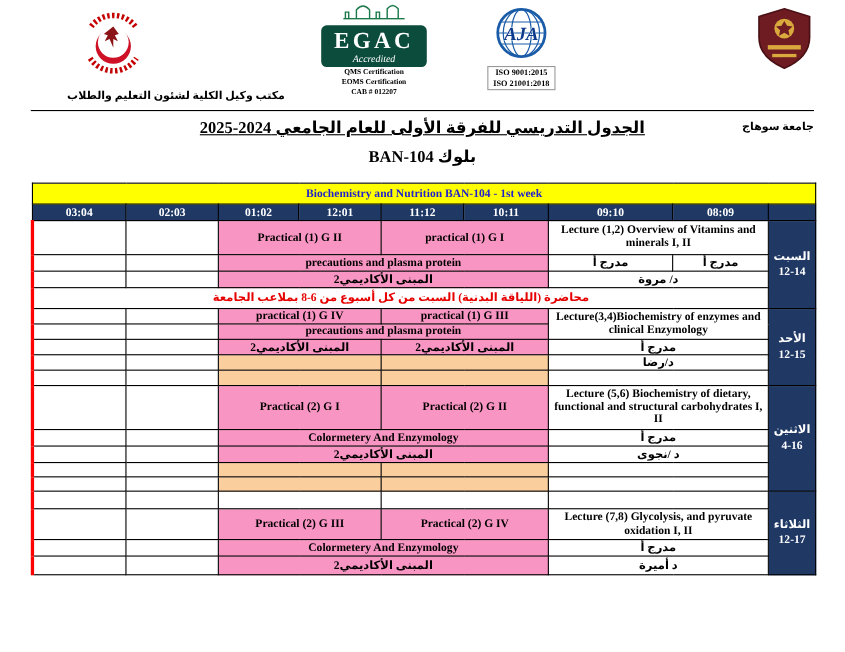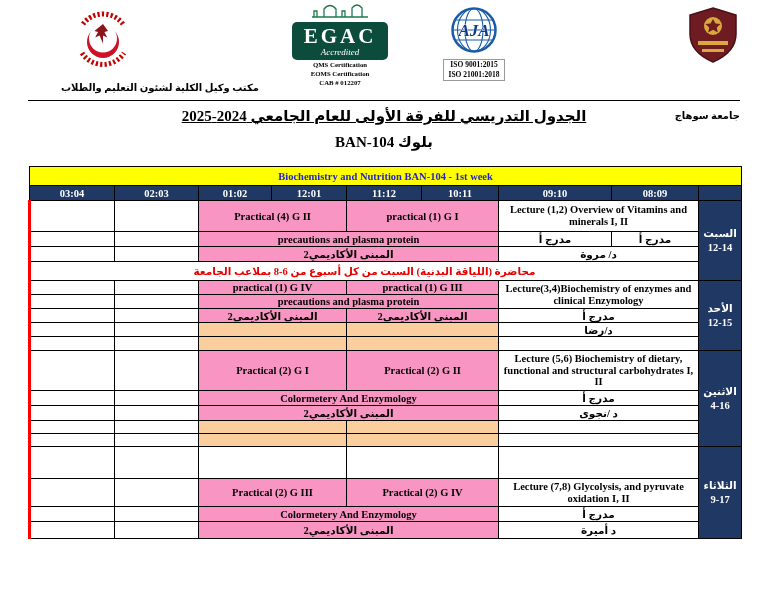--- a/index.html
+++ b/index.html
@@ -133,21 +133,21 @@
       <td class="time-h">11:12</td>
       <td class="time-h">10:11</td>
       <td class="time-h">09:10</td>
       <td class="time-h">08:09</td>
       <td class="time-h"></td>
     </tr>
 
     <tr style="height:31px">
       <td class="red-l"></td>
       <td></td>
-      <td colspan="2" class="pink">Practical (4) G II</td>
+      <td colspan="2" class="pink">Practical (1) G II</td>
       <td colspan="2" class="pink">practical (1) G I</td>
       <td colspan="2" class="lecture">Lecture (1,2) Overview of Vitamins and minerals I, II</td>
       <td rowspan="4" class="day">
         <div>السبت</div>
         <div>12-14</div>
       </td>
     </tr>
     <tr style="height:15px">
       <td class="red-l"></td>
       <td></td>
@@ -234,29 +234,29 @@
       <td colspan="2"></td>
     </tr>
     <tr style="height:13px">
       <td class="red-l"></td>
       <td></td>
       <td colspan="2" class="orange"></td>
       <td colspan="2" class="orange"></td>
       <td colspan="2"></td>
     </tr>
 
-    <tr style="height:32px">
+    <tr style="height:16px">
       <td class="red-l"></td>
       <td></td>
       <td colspan="2"></td>
       <td colspan="2"></td>
       <td colspan="2"></td>
       <td rowspan="4" class="day">
         <div>الثلاثاء</div>
-        <div>9-17</div>
+        <div>12-17</div>
       </td>
     </tr>
     <tr style="height:28px">
       <td class="red-l"></td>
       <td></td>
       <td colspan="2" class="pink">Practical (2) G III</td>
       <td colspan="2" class="pink">Practical (2) G IV</td>
       <td colspan="2" class="lecture">Lecture (7,8) Glycolysis, and pyruvate oxidation I, II</td>
     </tr>
     <tr style="height:15px">

